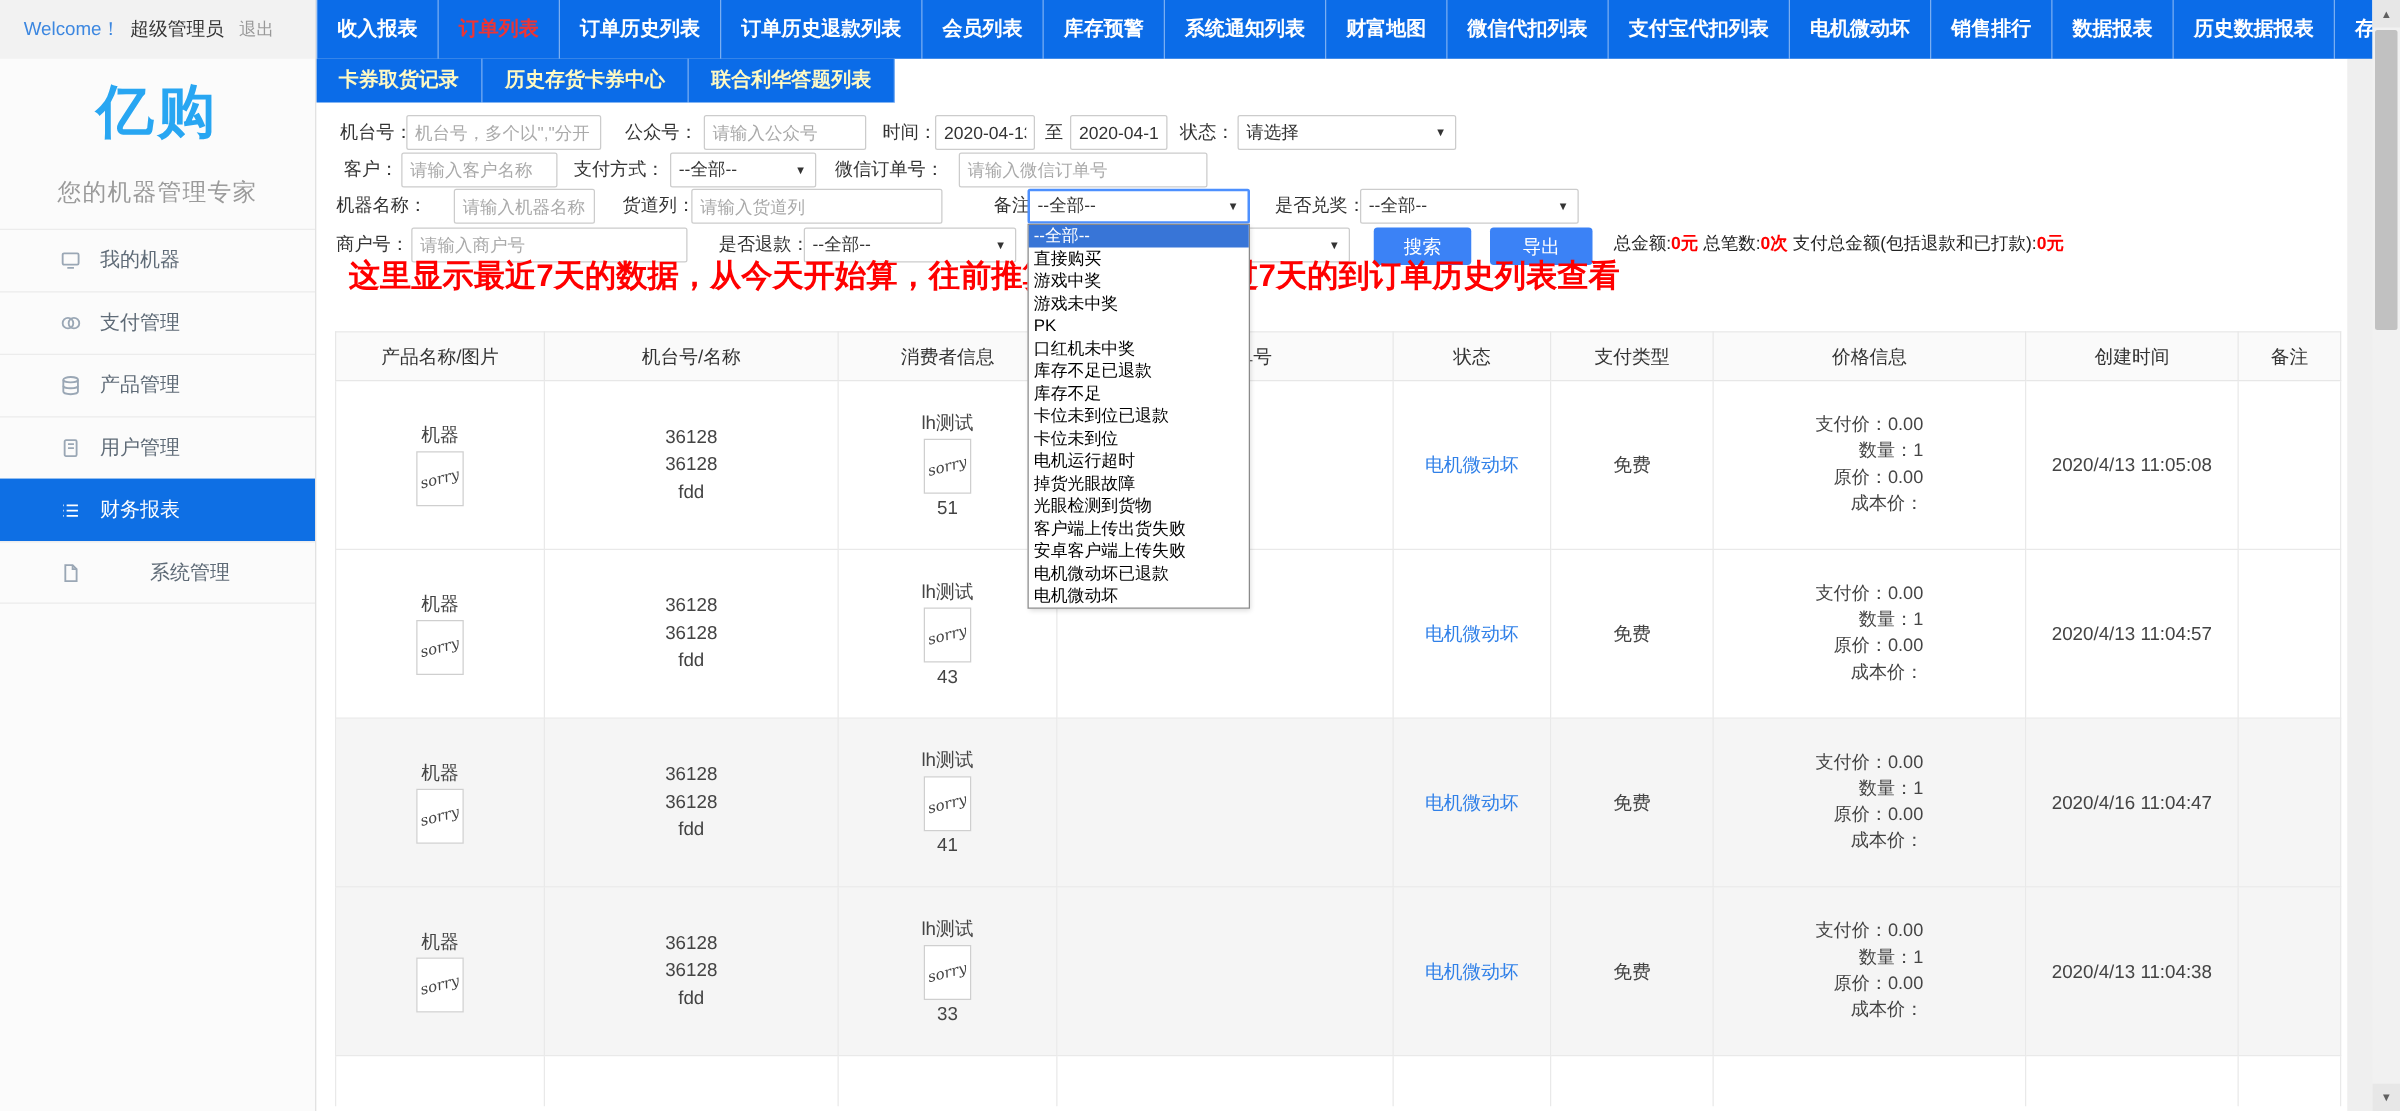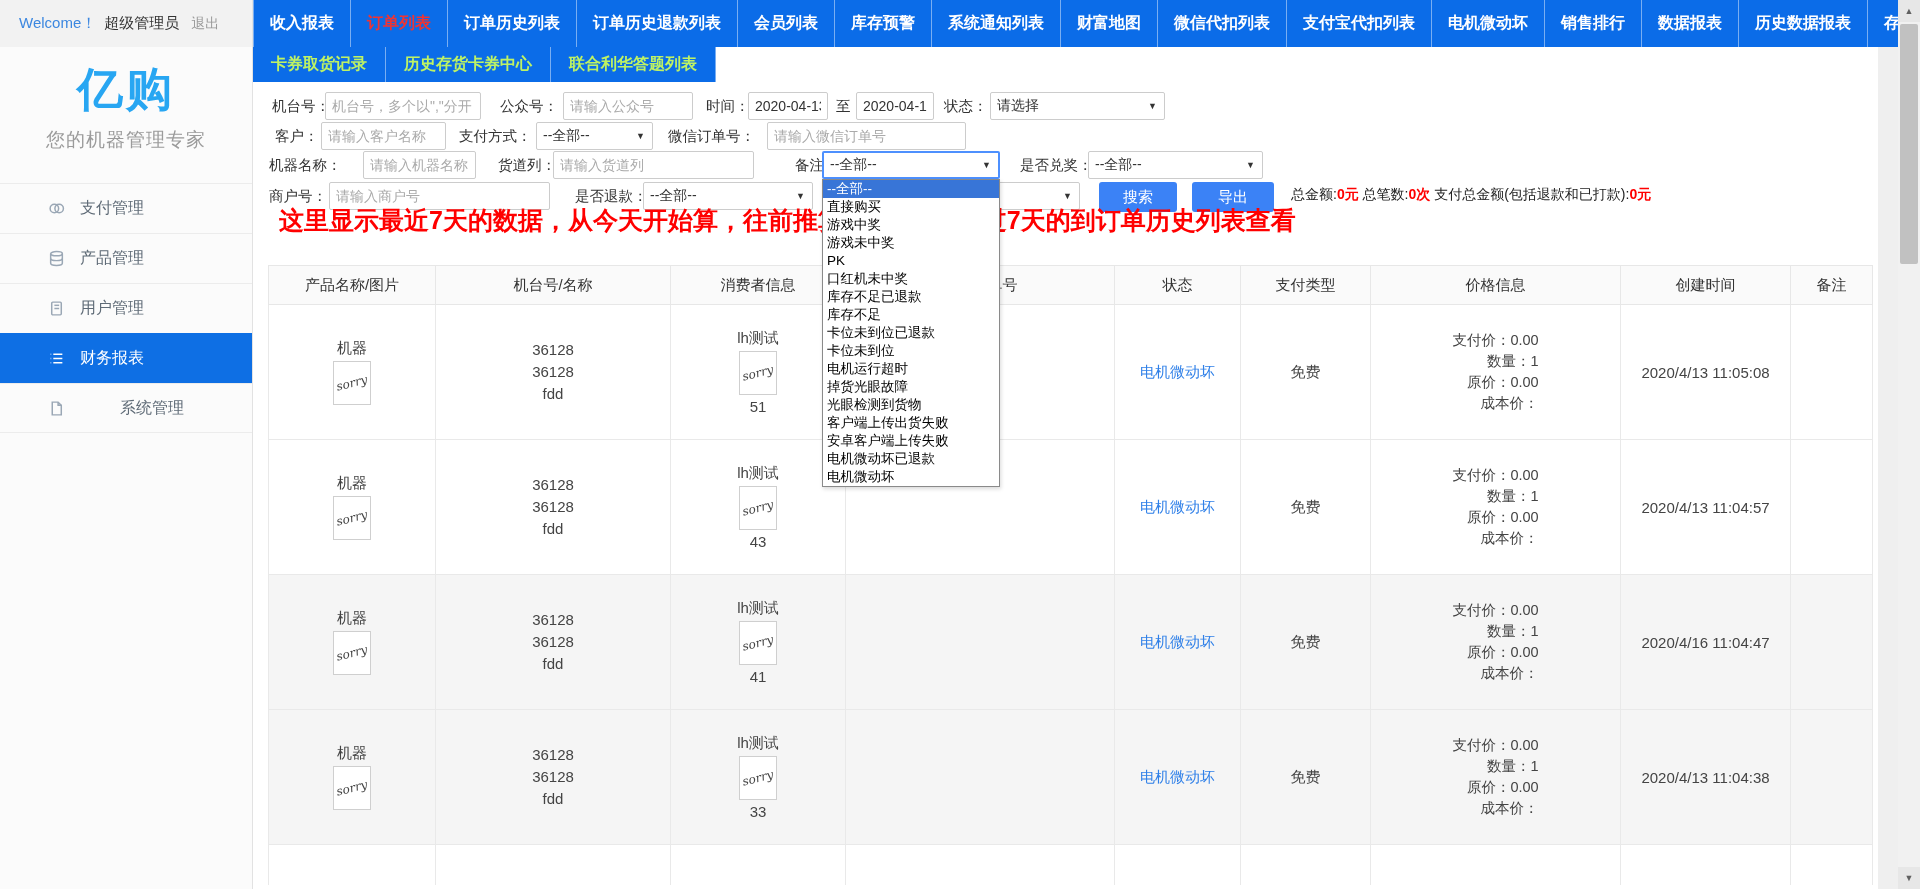--- a/index.html
+++ b/index.html
@@ -7,36 +7,36 @@
   body { font-family:"Liberation Sans","DejaVu Sans",sans-serif; background:#efefef; }
   .page { position:relative; width:1920px; height:889px; overflow:hidden; background:#efefef; }
 
   
   .sidebar { position:absolute; left:0; top:0; width:253px; height:889px; background:#fbfbfb; border-right:1px solid #e2e2e2; z-index:3; }
   .sb-head { height:47px; background:#f2f2f2; display:flex; align-items:center; padding-left:19px; white-space:nowrap; }
   .sb-welcome { color:#3c87e0; font-size:15px; }
   .sb-user { color:#333; font-size:15px; margin-left:8px; }
   .sb-logout { color:#999; font-size:14px; margin-left:12px; cursor:pointer; }
   .logo { margin-top:12px; text-align:center; font-size:46px; font-weight:bold; color:#28a6f2; letter-spacing:3px; }
-  .tagline { margin-top:6px; text-align:center; font-size:19px; color:#9b9b9b; letter-spacing:1px; }
+  .tagline { margin-top:20px; text-align:center; font-size:19px; color:#9b9b9b; letter-spacing:1px; }
   .menu { position:absolute; left:0; top:183px; width:100%; }
   .menu-item { height:50px; display:flex; align-items:center; padding-left:48px; border-top:1px solid #ececec; color:#5f6b77; font-size:16px; cursor:pointer; background:#fbfbfb; }
   .menu-item:last-child { border-bottom:1px solid #ececec;gap:40px; }
   .menu-item .mi-icon { width:17px; height:17px; margin-right:15px; display:inline-flex; }
   .menu-item.active { background:#0e6fe4; color:#fff; border-top-color:#0e6fe4; }
   .menu-item svg { stroke:#9aa7b5; fill:none; stroke-width:1.4; }
   .menu-item.active svg { stroke:#fff; }
 
   
   .topnav { position:absolute; left:253px; top:0; width:1645px; height:47px; background:#0b6ce8; display:flex; z-index:2; }
   .nav-tab { display:flex; align-items:center; padding:0 16px; color:#fff; font-size:16px; font-weight:bold; border-right:1px solid rgba(255,255,255,.45); cursor:pointer; white-space:nowrap; }
   .nav-tab:first-child { border-left:1px solid rgba(255,255,255,.45); }
   .nav-tab.active { color:#ee3434; }
   .subnav { position:absolute; left:253px; top:47px; height:35px; background:#0b6ce8; display:inline-flex; z-index:2; }
-  .sub-tab { display:flex; align-items:center; padding:0 18px; color:#bef264; font-size:16px; font-weight:bold; border-right:1px solid rgba(255,255,255,.45); cursor:pointer; white-space:nowrap; }
+  .sub-tab { display:flex; align-items:center; padding:0 18px; color:#fef9c3; font-size:16px; font-weight:bold; border-right:1px solid rgba(255,255,255,.45); cursor:pointer; white-space:nowrap; }
 
   
   .content-bg { position:absolute; left:253px; top:47px; width:1625px; height:842px; background:#fff; z-index:0; }
   .right-gap { position:absolute; left:1878px; top:0; width:20px; height:889px; background:#efefef; z-index:1; }
 
   .lbl { position:absolute; height:28px; line-height:28px; font-size:14.5px; color:#333; white-space:nowrap; z-index:4; }
   .inp { position:absolute; height:28px; border:1px solid #ccc; border-radius:2px; background:#fff; font-size:14px; color:#333; padding:0 6px; z-index:4; font-family:inherit; }
   .inp::placeholder { color:#aaa; }
   .inp.date { text-align:center; }
   .sel { position:absolute; height:28px; border:1px solid #ccc; border-radius:2px; background:#fff; font-size:14px; color:#333; display:flex; align-items:center; padding:0 6px; cursor:pointer; z-index:4; }
@@ -80,20 +80,29 @@
 
   <aside class="sidebar">
     <div class="sb-head">
       <span class="sb-welcome">Welcome！</span>
       <span class="sb-user">超级管理员</span>
       <span class="sb-logout">退出</span>
     </div>
     <div class="logo">亿购</div>
     <div class="tagline">您的机器管理专家</div>
     <nav class="menu">
+      <div class="menu-item">
+        <span class="mi-icon">
+            <svg viewBox="0 0 16 16" width="17" height="17">
+              <rect x="2" y="2.5" width="12" height="8.5" rx="1"></rect>
+              <line x1="5.5" y1="13.5" x2="10.5" y2="13.5"></line>
+            </svg>
+          </span>
+        <span>我的机器</span>
+      </div>
       <div class="menu-item">
         <span class="mi-icon">
             <svg viewBox="0 0 16 16" width="17" height="17">
               <circle cx="6" cy="8" r="4"></circle>
               <circle cx="10.5" cy="8" r="4"></circle>
             </svg>
           </span>
         <span>支付管理</span>
       </div>
       <div class="menu-item">

